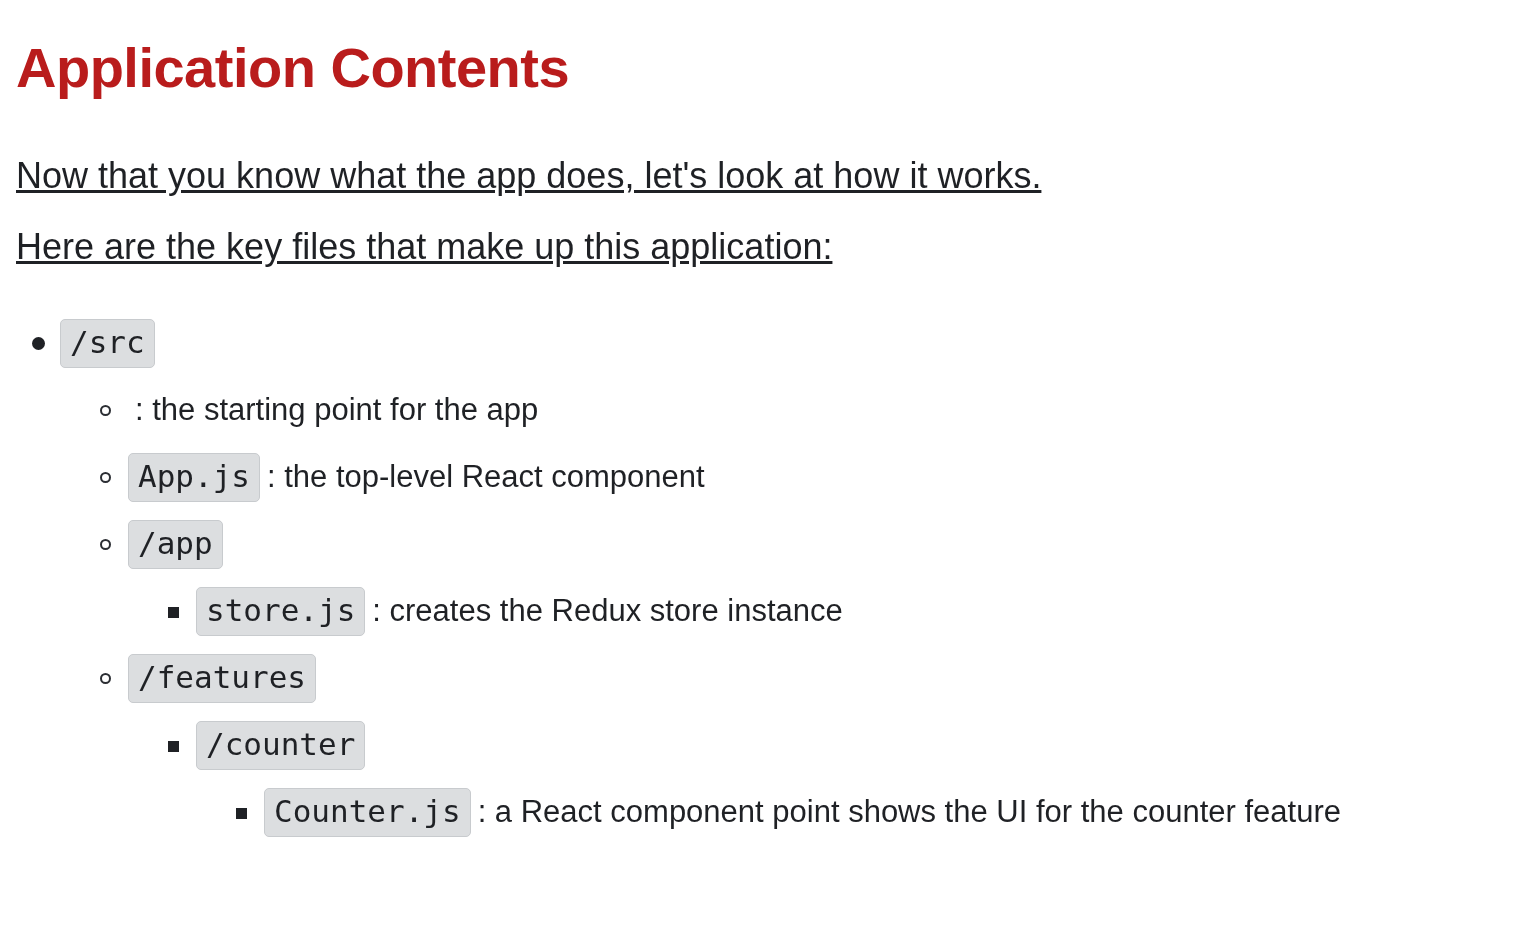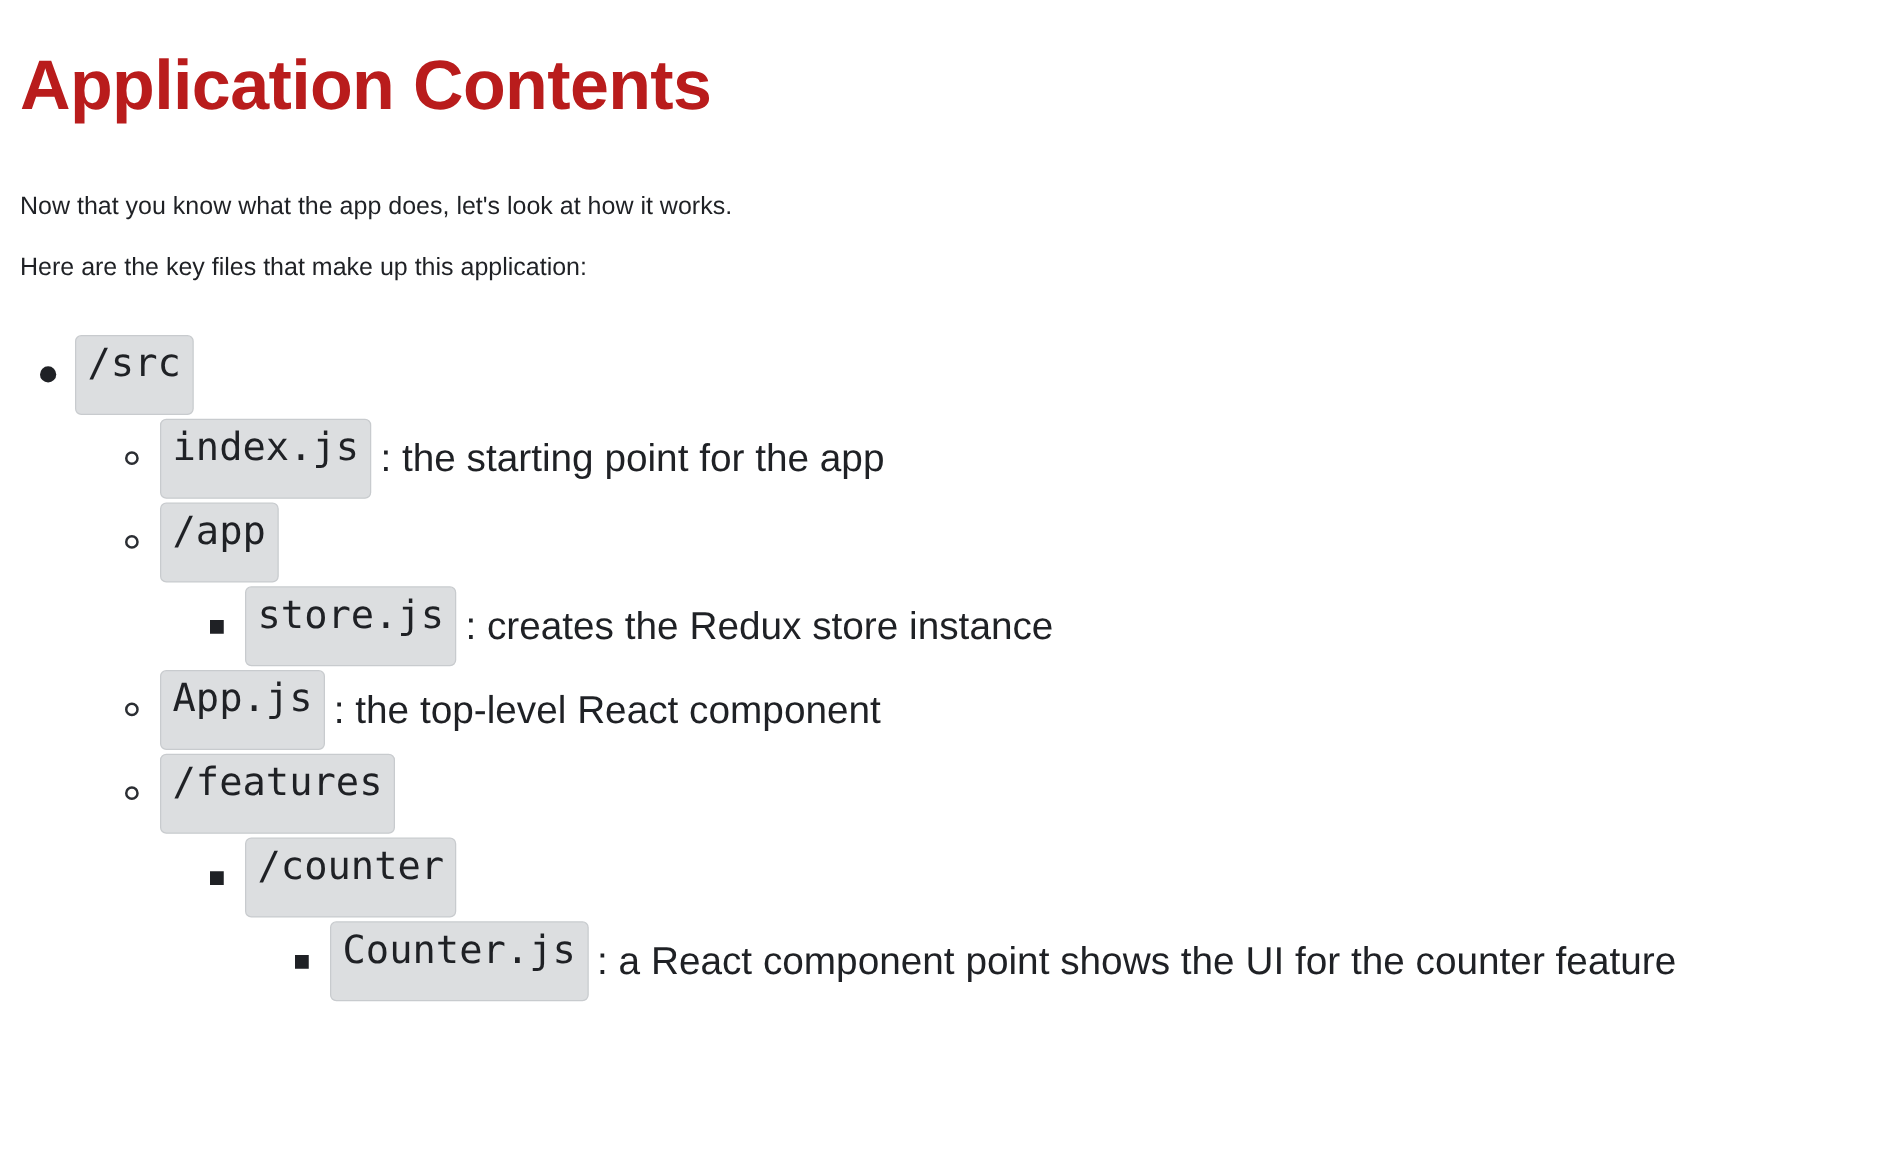--- a/index.html
+++ b/index.html
@@ -24,24 +24,25 @@
   h1.page-title {
     font-size: 56px;
     line-height: 1.15;
     font-weight: bold;
     letter-spacing: -0.5px;
     margin: 20px 0 0 0;
     color: #b91c1c;
   }
 
   p.para {
-    font-size: 20px;
+    font-size: 36px;
     line-height: 1.35;
     margin: 0;
     color: #1f2125;
+    text-decoration: underline;
   }
   p.para-1 { margin-top: 52px; }
   p.para-2 { margin-top: 22px; }
 
   ul.tree {
     list-style: none;
     margin: 0;
     padding: 0;
   }
   ul.tree.level-1 { margin-top: 38px; padding-left: 44px; }
@@ -94,21 +95,21 @@
     top: 29px;
   }
 
   code.code-chip {
     font-family: "DejaVu Sans Mono", monospace;
     font-size: 31px;
     line-height: 1;
     background: #dcdee0;
     border: 1px solid #c8cbce;
     border-radius: 5px;
-    padding: 7px 9px 24px 9px;
+    padding: 7px 9px 9px 9px;
     color: #1f2125;
     white-space: pre;
     display: inline-block;
   }
 
   .desc {
     font-size: 31px;
     color: #1f2125;
     white-space: pre;
     margin-left: 7px;
@@ -131,48 +132,47 @@
       <div class="row">
         <span class="bullet disc"></span>
         <code class="code-chip">/src</code>
       </div>
 
       <ul class="tree nested">
 
         <li class="item">
           <div class="row">
             <span class="bullet circle"></span>
-            <code class="code-chip">index.js</code>
             <span class="desc">: the starting point for the app</span>
+          </div>
+        </li>
+
+        <li class="item">
+          <div class="row">
+            <span class="bullet circle"></span>
+            <code class="code-chip">App.js</code>
+            <span class="desc">: the top-level React component</span>
           </div>
         </li>
 
         <li class="item">
           <div class="row">
             <span class="bullet circle"></span>
             <code class="code-chip">/app</code>
           </div>
 
           <ul class="tree nested">
             <li class="item">
               <div class="row">
                 <span class="bullet square"></span>
                 <code class="code-chip">store.js</code>
                 <span class="desc">: creates the Redux store instance</span>
               </div>
             </li>
           </ul>
-        </li>
-
-        <li class="item">
-          <div class="row">
-            <span class="bullet circle"></span>
-            <code class="code-chip">App.js</code>
-            <span class="desc">: the top-level React component</span>
-          </div>
         </li>
 
         <li class="item">
           <div class="row">
             <span class="bullet circle"></span>
             <code class="code-chip">/features</code>
           </div>
 
           <ul class="tree nested">
             <li class="item">

